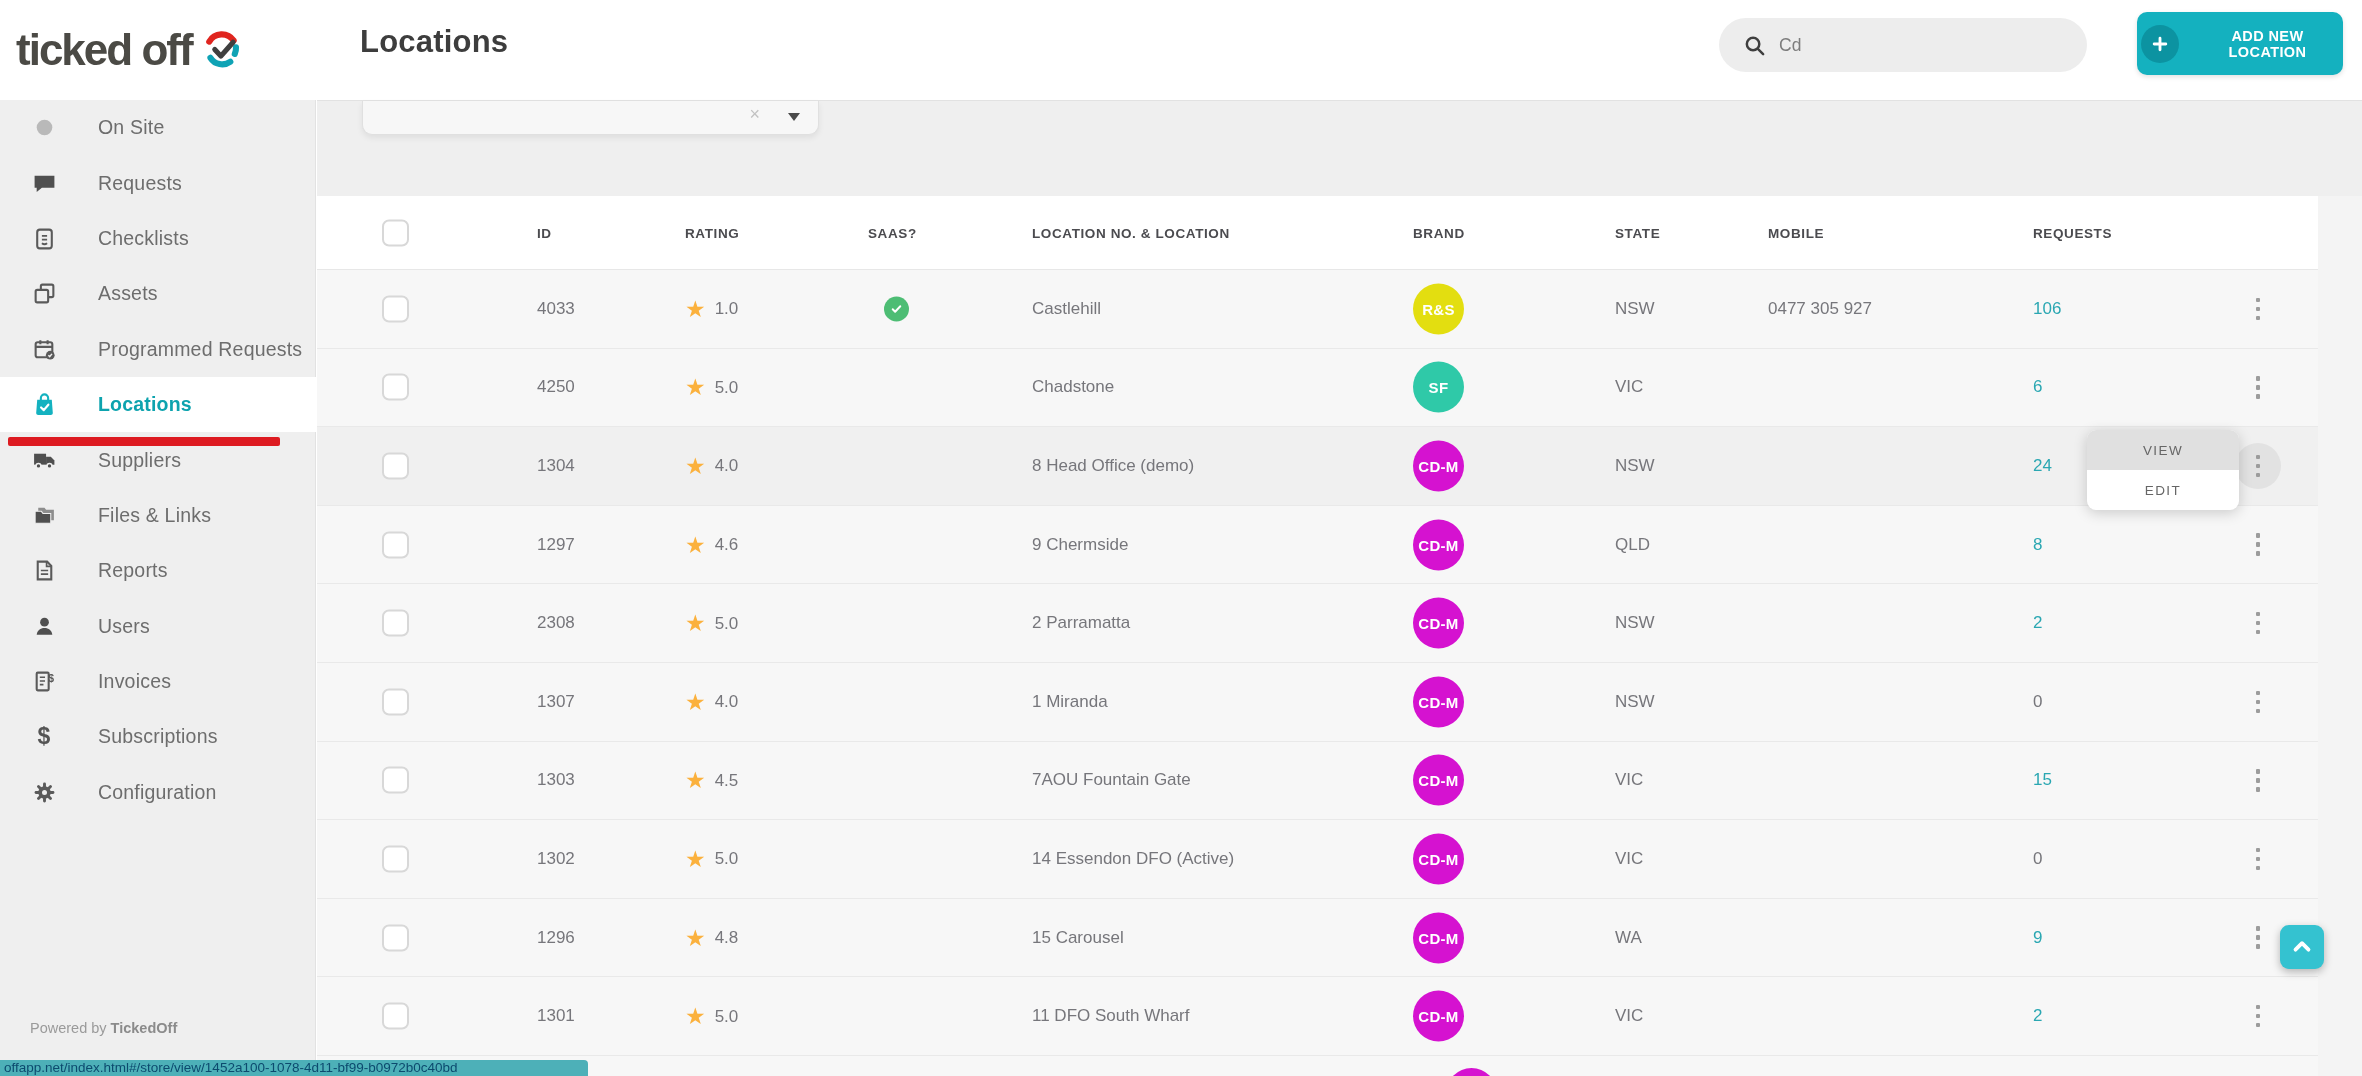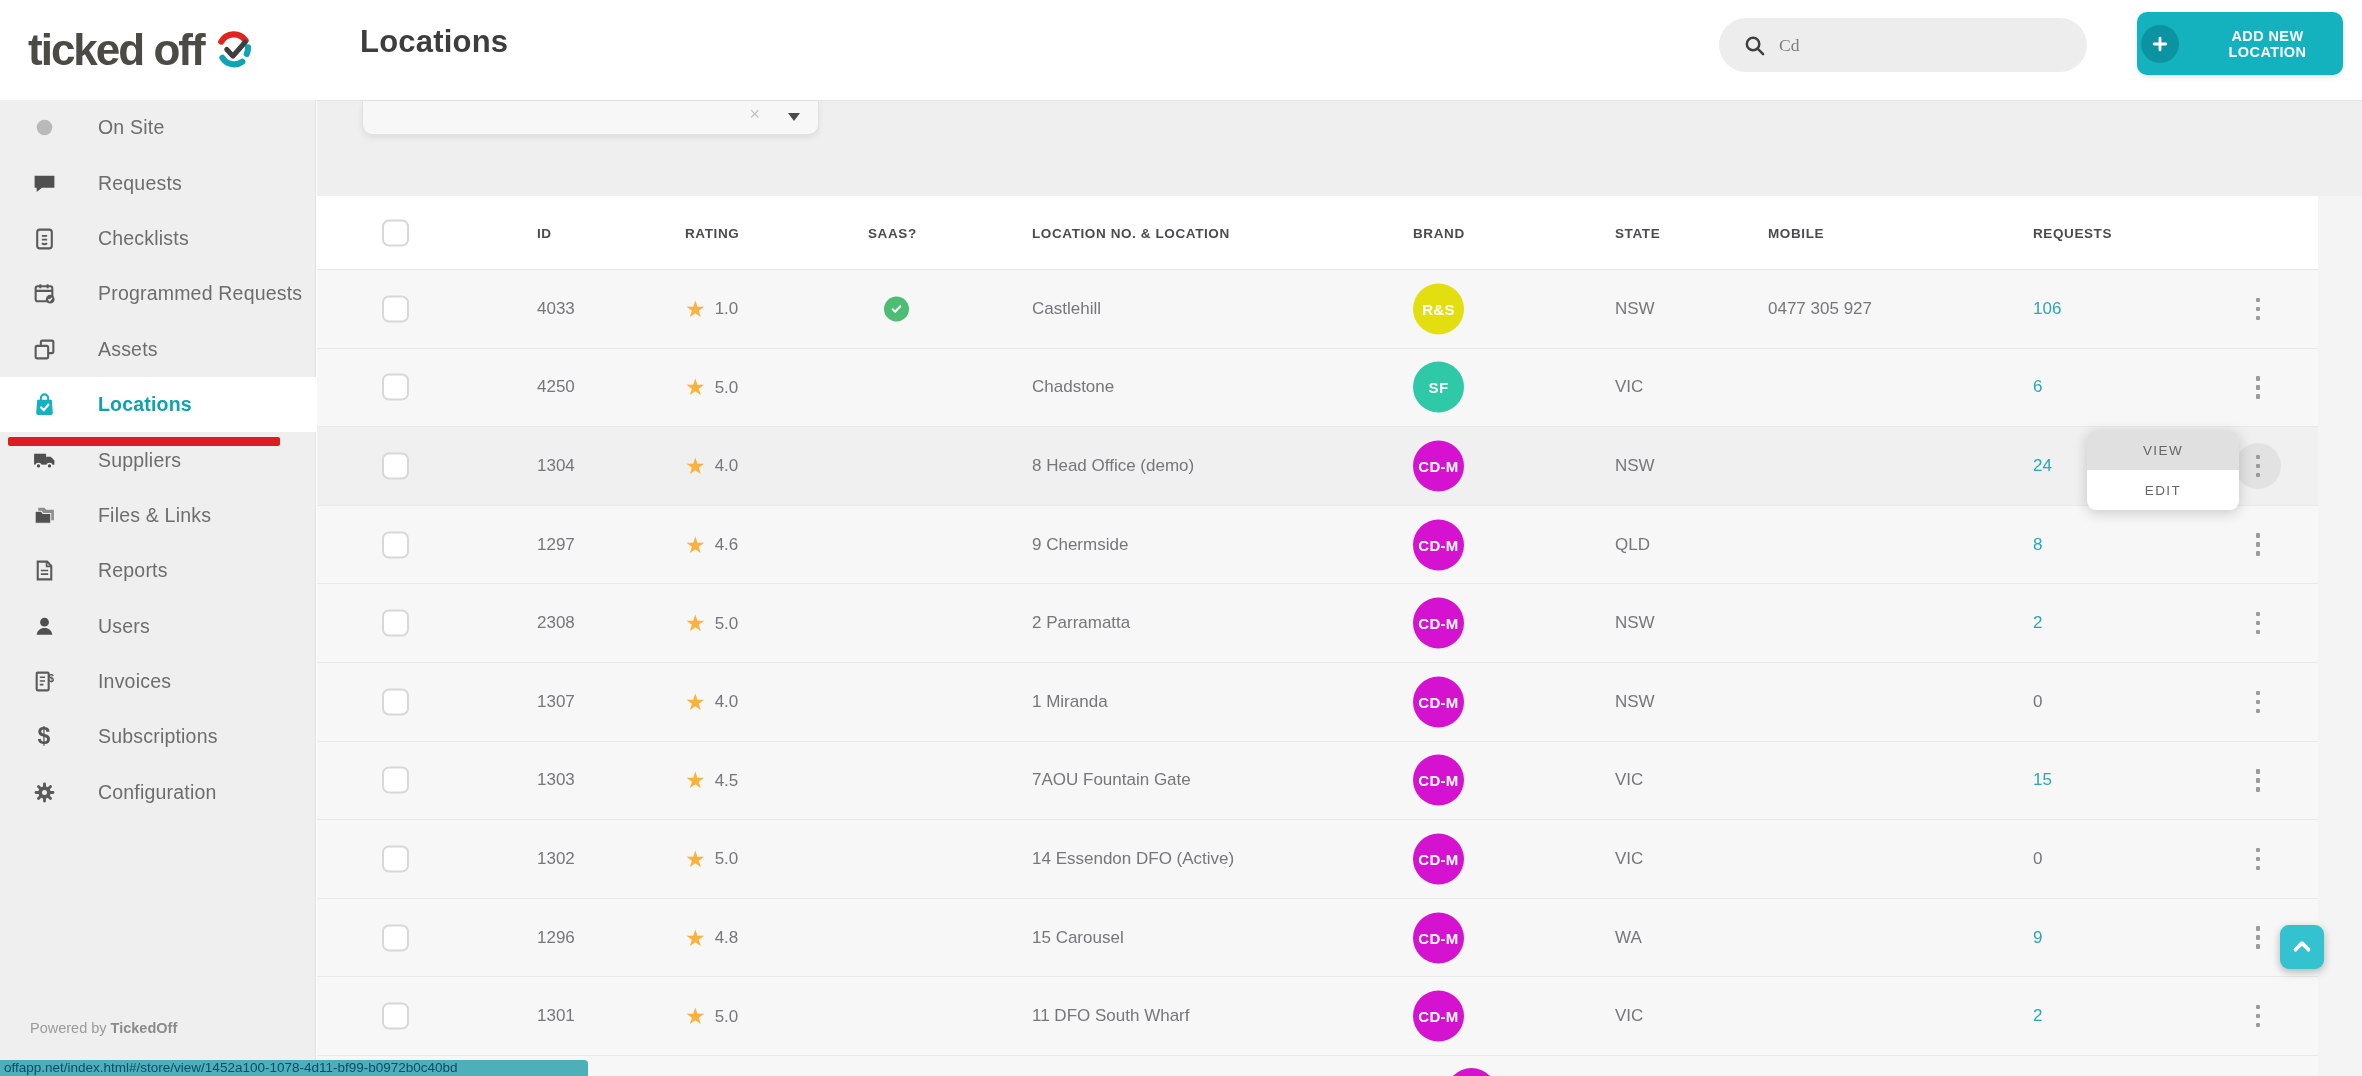--- a/index.html
+++ b/index.html
@@ -1,42 +1,42 @@
 <!DOCTYPE html>
 <html><head>
 <meta charset="utf-8">
 <style>
   *{box-sizing:border-box;margin:0;padding:0}
   html,body{width:2362px;height:1076px;background:#fff}
   .app{position:relative;width:2362px;height:1076px;overflow:hidden;background:#fff;font-family:"Liberation Sans",sans-serif}
 
   
   .sidebar{position:absolute;left:0;top:0;width:316px;height:1076px;background:#efefef;border-right:1px solid #e2e2e2}
-  .logo-area{position:absolute;left:0;top:0;width:316px;height:100px;background:#fff;display:flex;align-items:center;padding-left:28px;cursor:pointer}
+  .logo-area{position:absolute;left:0;top:0;width:316px;height:100px;background:#fff;display:flex;align-items:center;padding-left:16px;cursor:pointer}
   .logo-text{font-size:44px;font-weight:800;color:#4b4a45;letter-spacing:-2px}
   .logo-mark{margin-left:10px;display:flex}
   .nav{position:absolute;top:100px;left:0;width:316px}
   .nav-item{height:55.4px;display:flex;align-items:center;padding-left:30px;cursor:pointer}
   .nav-item.active{background:#fff}
   .nav-ic{width:28px;display:flex;justify-content:center;align-items:center}
   .nav-ic svg{width:25px;height:25px}
   .dollar{font-size:23px;color:#555;font-weight:600}
   .nav-lb{margin-left:40px;font-size:19.5px;color:#6d6d6d;letter-spacing:.2px}
   .nav-item.active .nav-lb{color:#0da3ae;font-weight:700}
   .red-bar{position:absolute;left:8px;top:437px;width:272px;height:9px;background:#dd1b21;border-radius:2px}
   .powered{position:absolute;left:30px;top:1020px;font-size:14.5px;color:#9a9a9a}
   .powered b{color:#8b8b8b;font-weight:700}
   .side-thumb{position:absolute;left:321px;top:510px;width:6px;height:76px;background:#c9c9c9;border-radius:3px}
 
   
   .topbar{position:absolute;left:317px;top:0;width:2045px;height:100px;background:#fff}
   .page-title{position:absolute;left:43px;top:24px;font-size:31px;font-weight:800;color:#3d3d3d;letter-spacing:.2px}
   .search{position:absolute;left:1402px;top:18px;width:368px;height:54px;border-radius:27px;background:#ededed;display:flex;align-items:center;padding-left:24px;gap:13px}
   .search svg{width:23px;height:23px;flex:none}
-  .search input{background:transparent;border:none;outline:none;font-family:Liberation Serif, serif;font-size:17.5px;color:#7d7d7d;width:280px}
+  .search input{background:transparent;border:none;outline:none;font-family:Liberation Sans, sans-serif;font-size:17.5px;color:#7d7d7d;width:280px}
   .add-btn{position:absolute;left:1820px;top:12px;width:206px;height:63px;border-radius:10px;background:#14b1bf;display:flex;align-items:center;padding-left:4px;gap:13px;cursor:pointer;border:none;box-shadow:0 2px 5px rgba(0,0,0,.12)}
   .plus-circle{width:38px;height:38px;border-radius:50%;background:#0c93a1;display:flex;align-items:center;justify-content:center;flex:none}
   .plus-circle svg{width:20px;height:20px}
   .add-lb{color:#fff;font-size:14.5px;font-weight:700;letter-spacing:.4px}
 
   
   .filterband{position:absolute;left:317px;top:100px;width:2045px;height:96px;background:#efefef;border-top:1px solid #e2e2e2}
   .dropdown{position:absolute;left:45px;top:0;width:457px;height:34px;background:#f7f7f7;border:1px solid #e0e0e0;border-top:none;border-radius:0 0 10px 10px;box-shadow:0 3px 6px rgba(0,0,0,.07);cursor:pointer}
   .dd-clear{position:absolute;right:58px;top:3px;color:#c2c2c2;font-size:18px}
   .dd-arrow{position:absolute;right:18px;top:12px;width:0;height:0;border-left:6px solid transparent;border-right:6px solid transparent;border-top:8px solid #4a4a4a}
@@ -114,36 +114,36 @@
               <rect x="5" y="3.5" width="14" height="18" rx="2.5"></rect>
               <path d="M9.5 9.5h5M9.5 13h5" stroke-width="1.7"></path>
               <path d="M9.5 16.5c1.5 1.2 3.5 1.2 5 0" stroke-width="1.7"></path>
             </svg>
           </span>
           <span class="nav-lb">Checklists</span>
         </div>
         <div class="nav-item">
           <span class="nav-ic">
             <svg viewBox="0 0 24 24" fill="none" stroke="#5a5a5a" stroke-width="2">
+              <rect x="8.5" y="3.5" width="12" height="12" rx="1.5"></rect>
+              <rect x="3.5" y="8.5" width="12" height="12" rx="1.5" fill="#efefef"></rect>
+            </svg>
+          </span>
+          <span class="nav-lb">Assets</span>
+        </div>
+        <div class="nav-item">
+          <span class="nav-ic">
+            <svg viewBox="0 0 24 24" fill="none" stroke="#5a5a5a" stroke-width="2">
               <rect x="3.5" y="5" width="16" height="14.5" rx="2"></rect>
               <path d="M3.5 9.5h16M8 3v4M15 3v4"></path>
               <circle cx="17.5" cy="17.5" r="4.2" fill="#5a5a5a" stroke="none"></circle>
               <path d="M15.7 17.5l1.3 1.3 2.2-2.6" stroke="#efefef" stroke-width="1.4"></path>
             </svg>
           </span>
           <span class="nav-lb">Programmed Requests</span>
-        </div>
-        <div class="nav-item">
-          <span class="nav-ic">
-            <svg viewBox="0 0 24 24" fill="none" stroke="#5a5a5a" stroke-width="2">
-              <rect x="8.5" y="3.5" width="12" height="12" rx="1.5"></rect>
-              <rect x="3.5" y="8.5" width="12" height="12" rx="1.5" fill="#efefef"></rect>
-            </svg>
-          </span>
-          <span class="nav-lb">Assets</span>
         </div>
         <div class="nav-item active">
           <span class="nav-ic">
             <svg viewBox="0 0 24 24">
               <path d="M8.5 9V5.8a3.5 3.5 0 0 1 7 0V9" fill="none" stroke="#14b2c0" stroke-width="2"></path>
               <path d="M5 7.5h14l1 12.8a1.9 1.9 0 0 1-1.9 1.7H5.9A1.9 1.9 0 0 1 4 20.3z" fill="#14b2c0"></path>
               <path d="M8.7 14.8l2.6 2.6 4.4-5.2" fill="none" stroke="#fff" stroke-width="2.1" stroke-linecap="round" stroke-linejoin="round"></path>
             </svg>
           </span>
           <span class="nav-lb">Locations</span>

